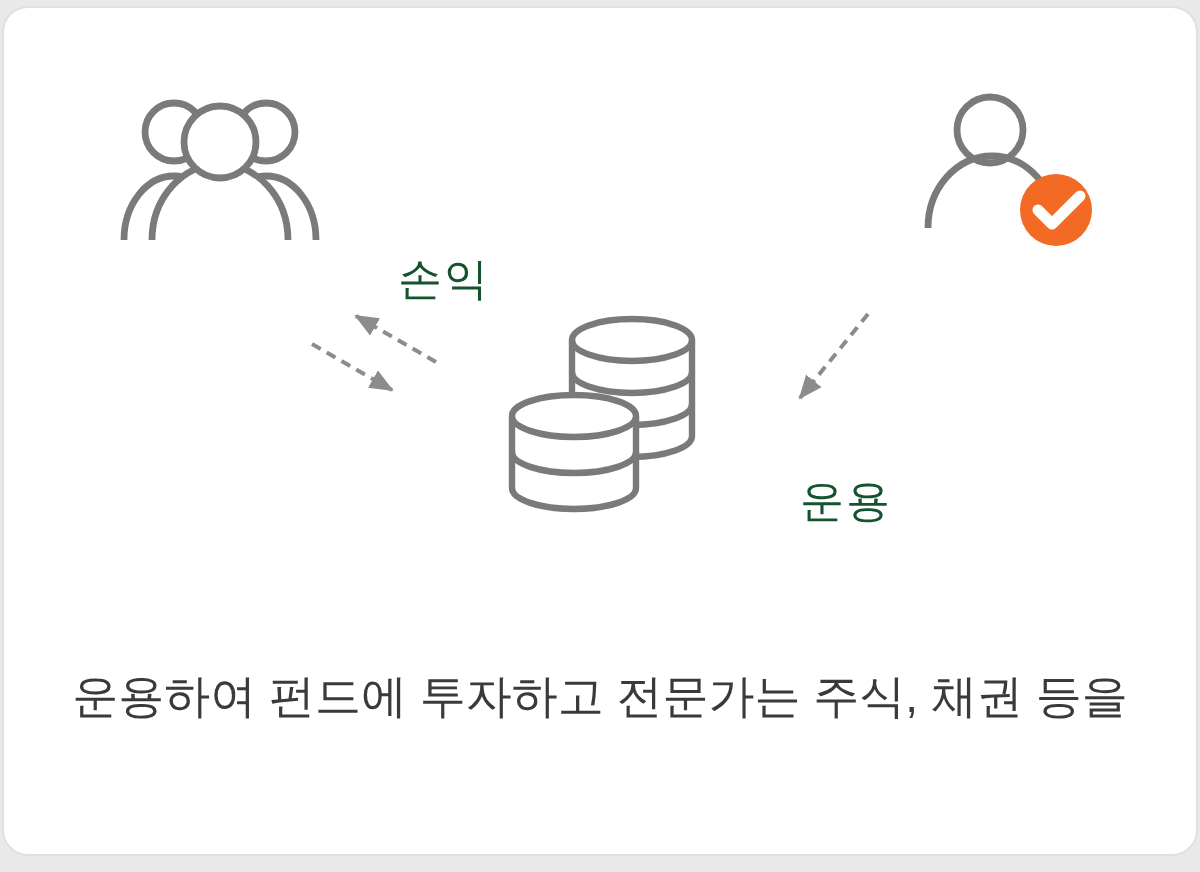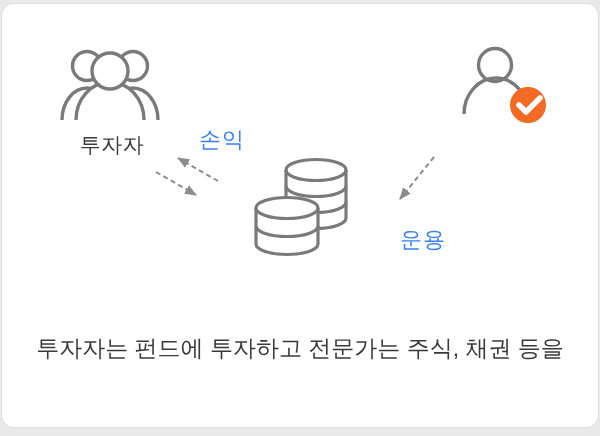--- a/index.html
+++ b/index.html
@@ -14,21 +14,21 @@
   }
   .abs{position:absolute;}
   .node-label{
     position:absolute;text-align:center;
     font-size:21px;font-weight:500;color:#3d3d3d;letter-spacing:0.5px;
   }
   .flow-label{
     position:absolute;text-align:center;
     font-size:22px;font-weight:500;letter-spacing:1px;
   }
-  .flow-orange{color:#3b82f6;}
+  .flow-orange{color:#14532d;}
   .flow-blue{color:#1E7AD3;}
   .caption{
     position:absolute;left:0;right:0;top:327px;
     text-align:center;color:#3a3a3a;
     font-size:23px;font-weight:500;line-height:35px;
   }
   svg{display:block;}
   .stroke-icon{stroke:#7a7a7a;fill:none;}
   .arrows{position:absolute;left:0;top:0;pointer-events:none;}
 </style>
@@ -42,21 +42,20 @@
       <g class="stroke-icon" stroke-width="3.4">
         <circle cx="27" cy="20" r="14.5" fill="#fff"></circle>
         <circle cx="73" cy="20" r="14.5" fill="#fff"></circle>
         <path d="M2,74 A25,32 0 0 1 52,74" fill="#fff"></path>
         <path d="M48,74 A25,32 0 0 1 98,74" fill="#fff"></path>
         <path d="M16,74 A34,38 0 0 1 84,74" fill="#fff"></path>
         <circle cx="50" cy="25" r="18" fill="#fff"></circle>
       </g>
     </svg>
   </div>
-  <div class="node-label" style="left:50px;top:127px;width:120px;">투자자</div>
 
   <div class="abs" style="left:455px;top:40px;">
     <svg width="100" height="80" viewBox="0 0 100 80">
       <g class="stroke-icon" stroke-width="3.4">
         <circle cx="38" cy="21" r="16.5"></circle>
         <path d="M7,70 A32,36 0 0 1 71,70"></path>
       </g>
       <g>
         <circle cx="71" cy="61" r="18" fill="#F26A23"></circle>
         <path d="M62,61 l7,7 l14,-14" stroke="#ffffff" stroke-width="5.5" fill="none" stroke-linecap="round" stroke-linejoin="round"></path>
@@ -87,19 +86,19 @@
       </marker>
     </defs>
     <g stroke="#8c8c8c" stroke-width="2" stroke-dasharray="5,3.5" fill="none">
       <line x1="216" y1="177" x2="176" y2="154" marker-end="url(#ah)"></line>
       <line x1="154" y1="168" x2="194" y2="191" marker-end="url(#ah)"></line>
       <line x1="432" y1="153" x2="398" y2="195" marker-end="url(#ah)"></line>
     </g>
   </svg>
 
   <div class="flow-label flow-orange" style="left:188px;top:121px;width:64px;">손익</div>
-  <div class="flow-label flow-orange" style="left:389px;top:221px;width:64px;">운용</div>
+  <div class="flow-label flow-orange" style="left:389px;top:232px;width:64px;">운용</div>
 
   <div class="caption">
-    <div>투자자는 펀드에 투자하고 전문가는 주식, 채권 등을</div>
+    <div>운용하여 펀드에 투자하고 전문가는 주식, 채권 등을</div>
   </div>
 
 </div>
 
 </body></html>

